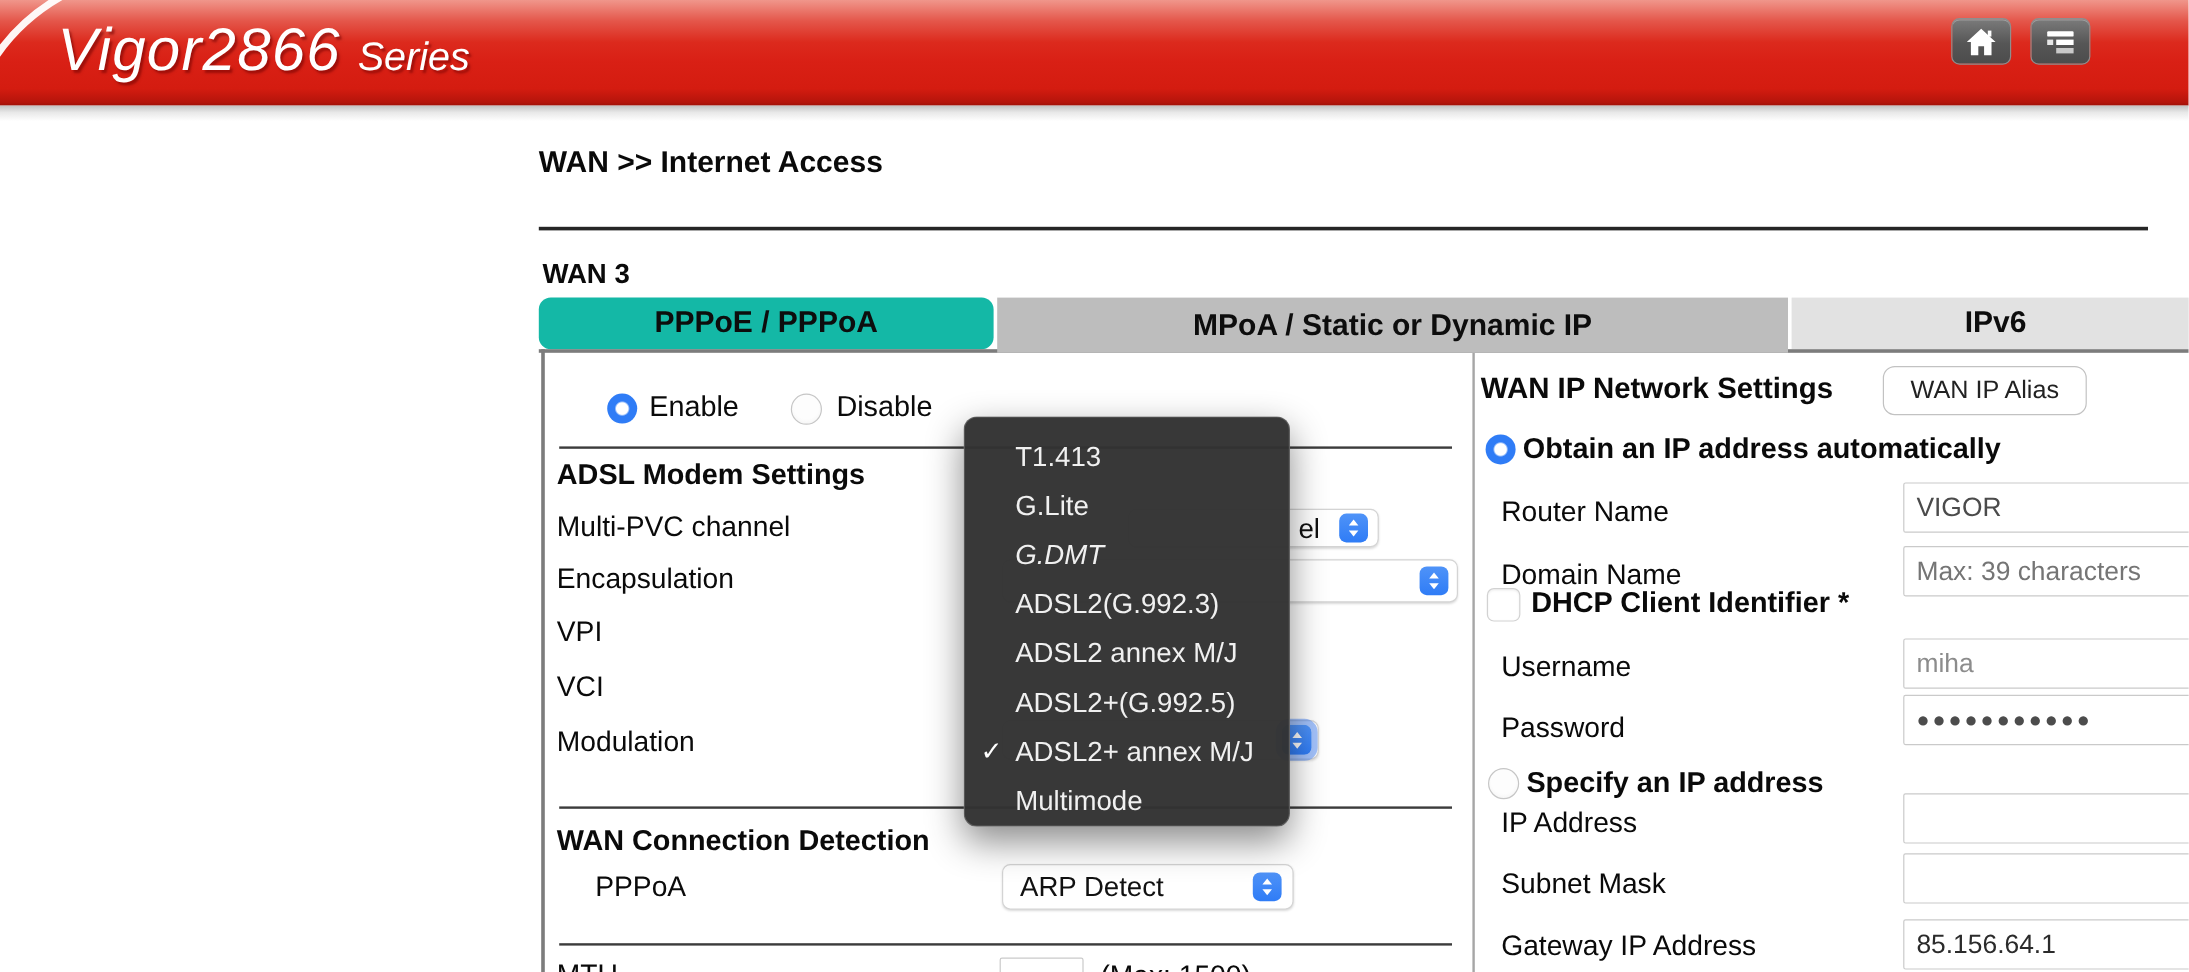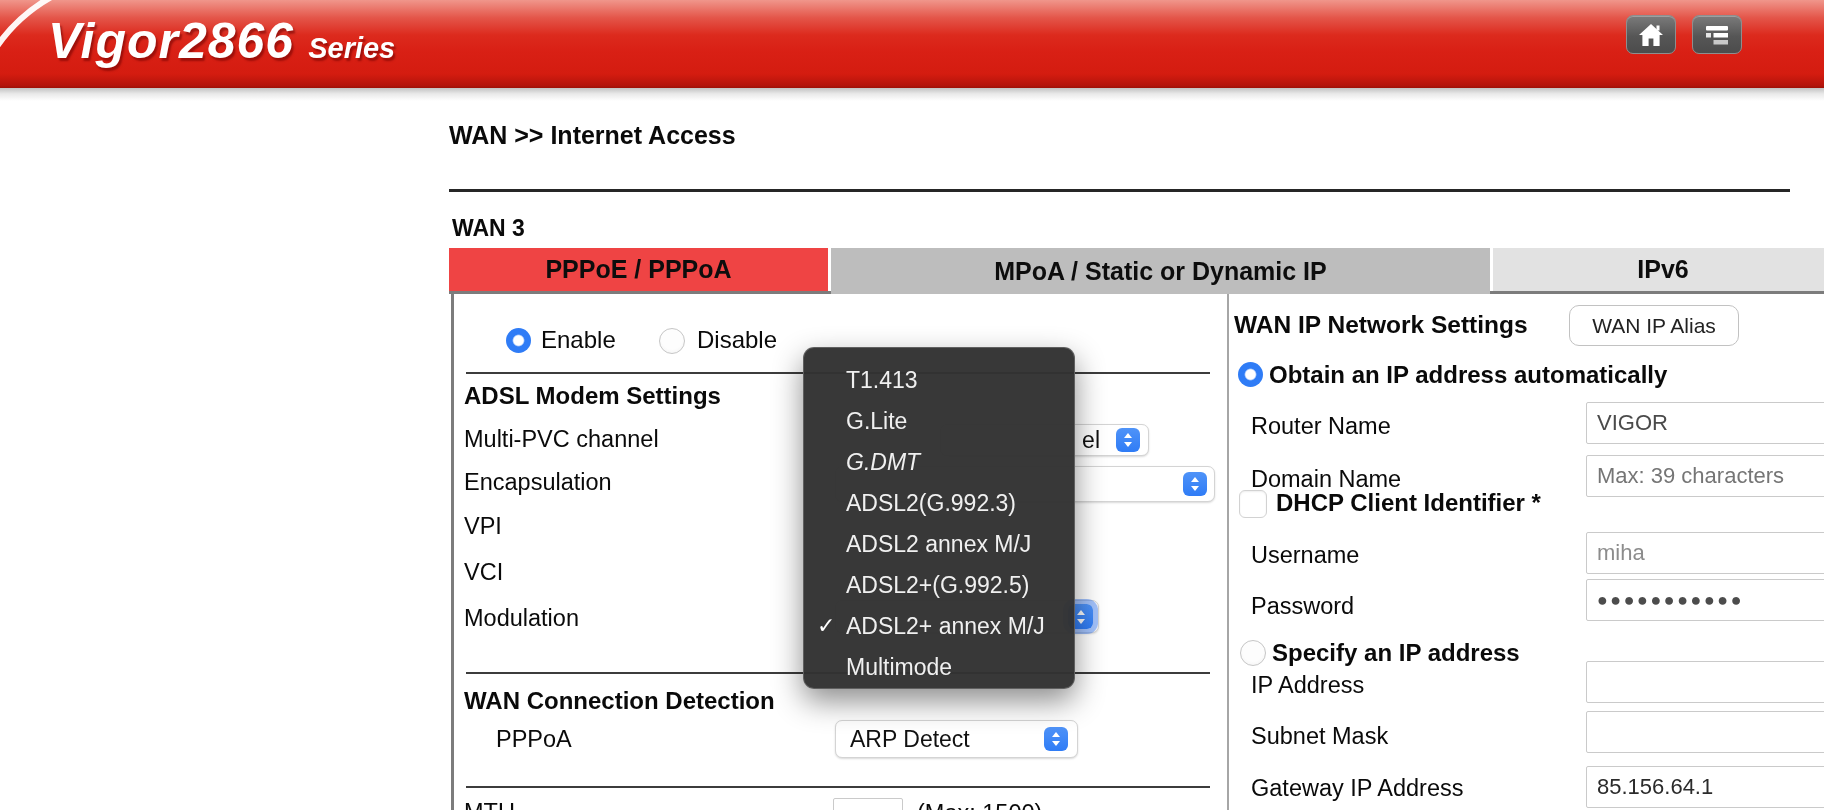--- a/index.html
+++ b/index.html
@@ -7,36 +7,36 @@
        font-family:"Liberation Sans",sans-serif;color:#0a0a0a;}
   .abs{position:absolute;}
 
   
   .header{left:0;top:0;width:1824px;height:88px;
     background:linear-gradient(180deg,#f0968b 0%,#e4564a 20%,#dc2a1d 40%,#d92015 58%,#d41c10 84%,#b4140b 97%,#9e1007 100%);}
   .header-fade{left:0;top:88px;width:1824px;height:13px;
     background:linear-gradient(180deg,#c2c2c2 0%,#e9e9e9 45%,#ffffff 100%);}
   .logo{left:48px;top:12px;display:flex;align-items:baseline;color:#fff;font-style:italic;
     text-shadow:2px 3px 2px rgba(110,0,0,.55);white-space:nowrap;}
-  .logo .brand{font-size:50px;font-weight:700;letter-spacing:1px;text-align:center;}
-  .logo .suffix{font-size:29px;font-weight:700;margin-left:14px;}
+  .logo .brand{font-size:50px;font-weight:400;letter-spacing:1px;text-align:center;}
+  .logo .suffix{font-size:33px;font-weight:400;margin-left:14px;}
   .hdr-btn{width:48px;height:37px;border-radius:7px;border:1px solid #8e8e8e;
     background:linear-gradient(180deg,#7b7b7b 0%,#565656 55%,#4c4c4c 100%);
     box-shadow:inset 0 1px 0 rgba(255,255,255,.28);display:flex;align-items:center;justify-content:center;cursor:pointer;}
   .arc-svg{left:0;top:0;}
 
   
   .breadcrumb{left:449px;top:121px;font-size:25px;font-weight:bold;}
   .hr1{left:449px;top:189px;width:1341px;height:3px;background:#262626;}
   .wan-title{left:452px;top:215px;font-size:23px;font-weight:bold;}
 
   
   .tab{top:248px;height:43px;display:flex;align-items:center;justify-content:center;
     font-size:25px;font-weight:bold;color:#0d0d0d;cursor:pointer;}
-  .tab1{left:449px;width:379px;background:#ef4444;}
+  .tab1{left:449px;width:379px;background:#14b8a6;border-radius:10px;}
   .tab2{left:831px;width:659px;height:46px;background:#bdbdbd;z-index:3;}
   .tab3{left:1493px;width:340px;background:#e2e2e2;}
 
   
   .panel-top{left:449px;top:291px;width:1375px;height:3px;background:#7c7c7c;z-index:2;}
   .panel-left{left:451px;top:291px;width:3px;height:519px;background:#7c7c7c;}
   .divider{left:1227px;top:294px;width:2px;height:516px;background:#a6a6a6;}
 
   
   .radio{width:25px;height:25px;border-radius:50%;cursor:pointer;}

